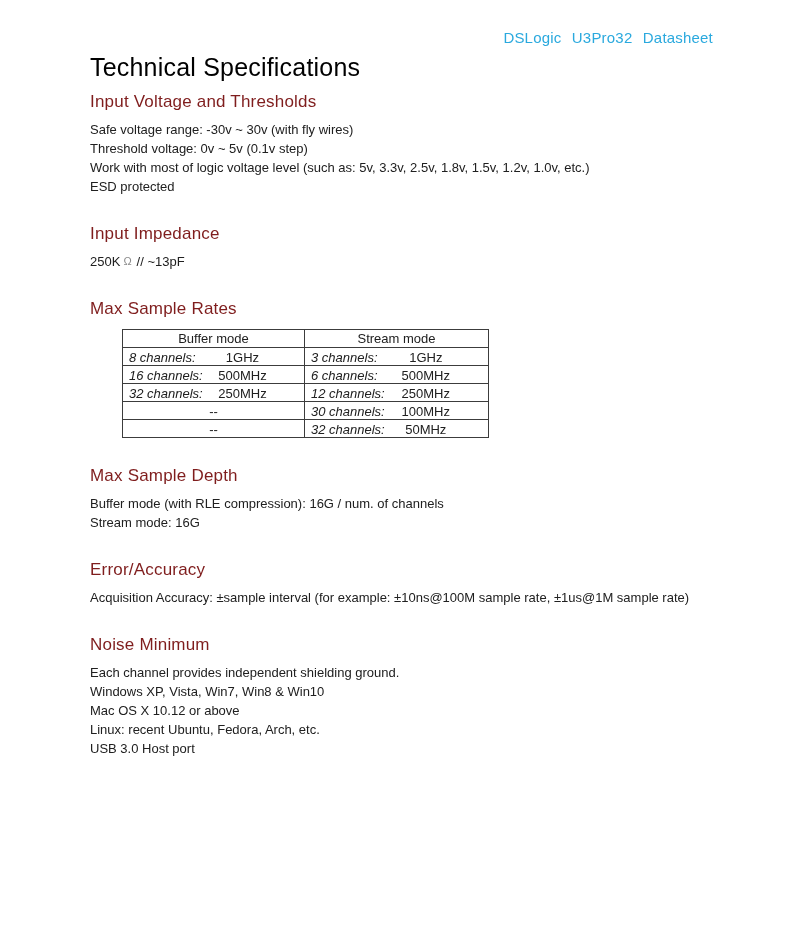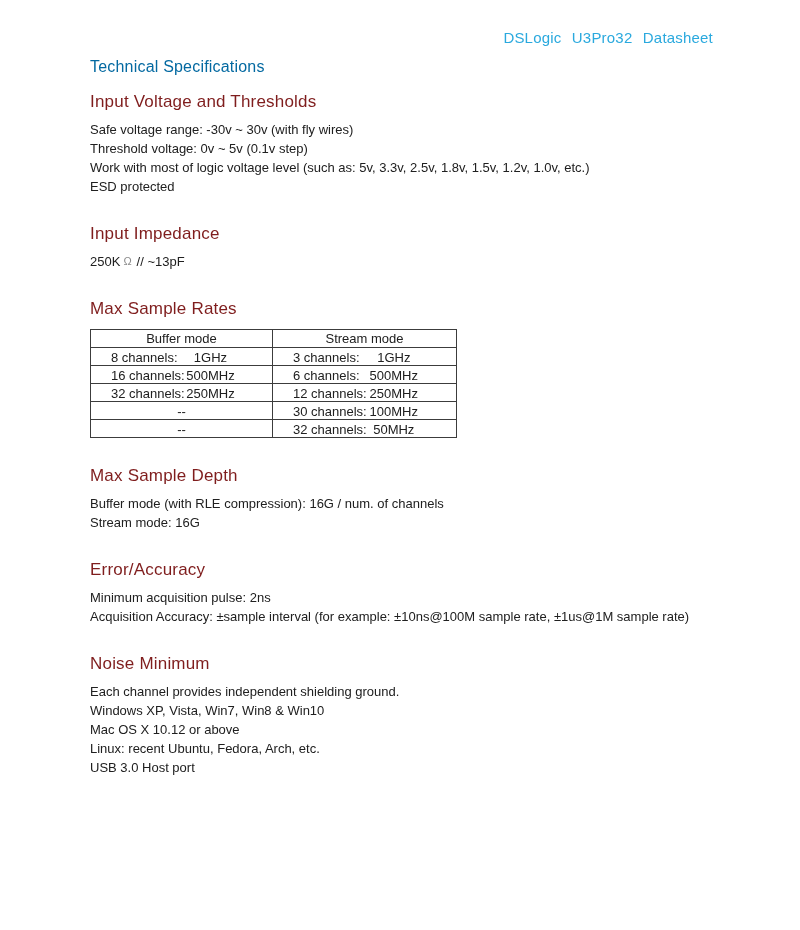--- a/index.html
+++ b/index.html
@@ -20,24 +20,24 @@
     word-spacing: 6px;
     letter-spacing: 0.2px;
     white-space: nowrap;
   }
   .content {
     position: absolute;
     left: 90px; top: 0;
     width: 625px;
   }
   h1.doc-title {
-    font-size: 16px; font-weight: 400;
+    font-size: 25px; font-weight: 400;
     line-height: 24px;
     margin: 55px 0 0 0;
-    color: #0369a1;
+    color: #000000;
     letter-spacing: 0.2px;
   }
   h2.sec {
     font-size: 17px; font-weight: 400;
     line-height: 23px;
     margin: 26px 0 7px 0;
     color: #7f1d1d;
     letter-spacing: 0.2px;
   }
   h2.sec.first { margin-top: 11px; }
@@ -51,36 +51,38 @@
     font-size: 11px;
     color: #8a8a8a;
     margin: 0 5px 0 3px;
     vertical-align: 1px;
   }
   table.rates {
     border-collapse: collapse;
     table-layout: fixed;
     width: 366px;
     margin-top: 9px;
+    margin-left: 32px;
   }
   table.rates col.c1 { width: 182px; }
   table.rates col.c2 { width: 184px; }
   table.rates th, table.rates td {
     border: 1px solid #3c3c3c;
     font-size: 13px;
     font-weight: 400;
     height: 18px;
     padding: 0;
   }
   table.rates th { text-align: center; }
   table.rates td { position: relative; }
   table.rates td .lbl {
-    position: absolute; left: 20px; top: 50%;
+    position: absolute; left: 6px; top: 50%;
     transform: translateY(-50%);
     white-space: nowrap;
+    font-style: italic;
   }
   table.rates td .val {
     position: absolute; left: 66%; top: 50%;
     transform: translate(-50%, -50%);
     white-space: nowrap;
   }
   table.rates td.dash .val { left: 50%; }
 </style>
 </head>
 <body>
@@ -163,21 +165,20 @@
             </td>
       </tr>
     </tbody>
       </table>
 
     <h2 class="sec">Max Sample Depth</h2>
     <p class="line">Buffer mode (with RLE compression): 16G / num. of channels</p>
     <p class="line">Stream mode: 16G</p>
 
     <h2 class="sec">Error/Accuracy</h2>
-    <p class="line">Minimum acquisition pulse: 2ns</p>
     <p class="line">Acquisition Accuracy: ±sample interval (for example: ±10ns@100M sample rate, ±1us@1M sample rate)</p>
 
     <h2 class="sec">Noise Minimum</h2>
     <p class="line">Each channel provides independent shielding ground.</p>
 
     <p class="line">Windows XP, Vista, Win7, Win8 &amp; Win10</p>
     <p class="line">Mac OS X 10.12 or above</p>
     <p class="line">Linux: recent Ubuntu, Fedora, Arch, etc.</p>
     <p class="line">USB 3.0 Host port</p>
 

